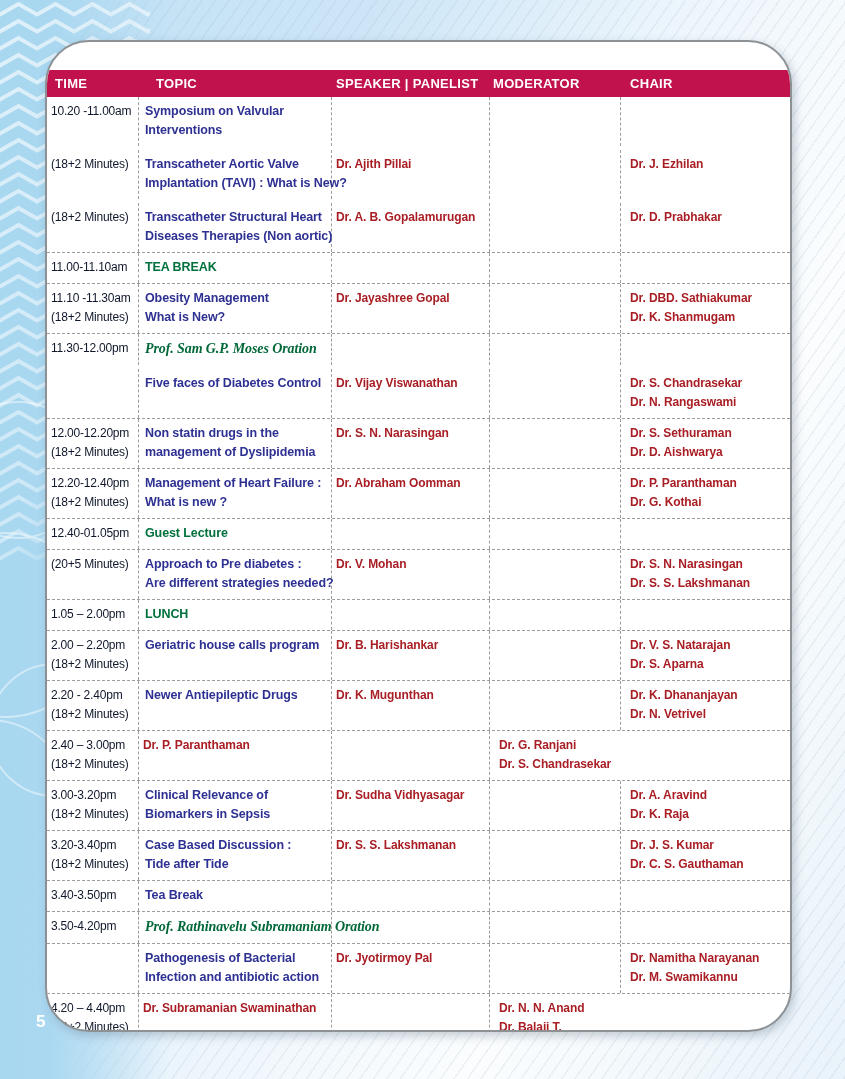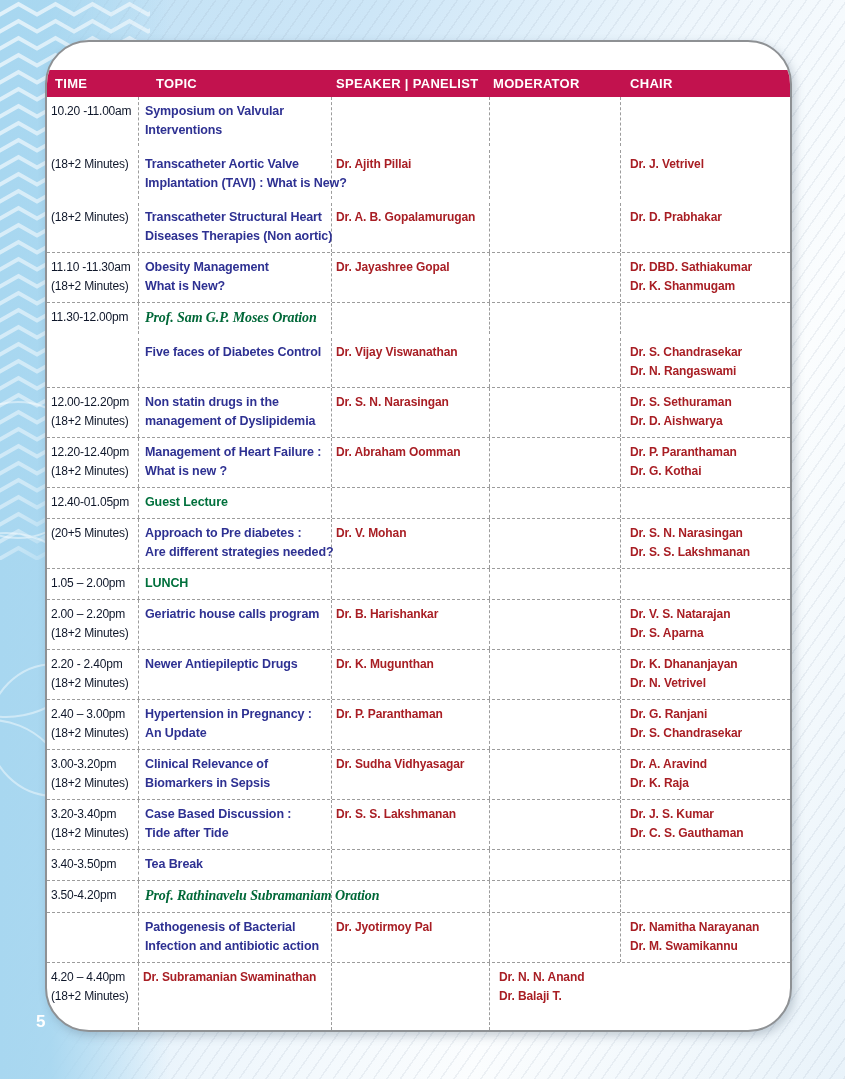--- a/index.html
+++ b/index.html
@@ -116,21 +116,21 @@
             </div>
             <div class="cell col-topic style-blue">
               <div class="line">Transcatheter Aortic Valve</div>
               <div class="line">Implantation (TAVI) : What is New?</div>
             </div>
             <div class="cell col-speaker">
               <div class="line">Dr. Ajith Pillai</div>
             </div>
             <div class="cell col-moderator"></div>
             <div class="cell col-chair">
-              <div class="line">Dr. J. Vetrivel</div>
+              <div class="line">Dr. J. Ezhilan</div>
             </div>
           </div>
           <div class="row">
             <div class="cell col-time">
               <div class="line">(18+2 Minutes)</div>
             </div>
             <div class="cell col-topic style-blue">
               <div class="line">Transcatheter Structural Heart</div>
               <div class="line">Diseases Therapies (Non aortic)</div>
             </div>
@@ -139,20 +139,33 @@
             </div>
             <div class="cell col-moderator"></div>
             <div class="cell col-chair">
               <div class="line">Dr. D. Prabhakar</div>
             </div>
           </div>
         </div>
         <div class="group">
           <div class="row">
             <div class="cell col-time">
+              <div class="line">11.00-11.10am</div>
+            </div>
+            <div class="cell col-topic style-green">
+              <div class="line">TEA BREAK</div>
+            </div>
+            <div class="cell col-speaker"></div>
+            <div class="cell col-moderator"></div>
+            <div class="cell col-chair"></div>
+          </div>
+        </div>
+        <div class="group">
+          <div class="row">
+            <div class="cell col-time">
               <div class="line">11.10 -11.30am</div>
               <div class="line">(18+2 Minutes)</div>
             </div>
             <div class="cell col-topic style-blue">
               <div class="line">Obesity Management</div>
               <div class="line">What is New?</div>
             </div>
             <div class="cell col-speaker">
               <div class="line">Dr. Jayashree Gopal</div>
             </div>
@@ -312,24 +325,20 @@
               <div class="line">Dr. N. Vetrivel</div>
             </div>
           </div>
         </div>
         <div class="group">
           <div class="row">
             <div class="cell col-time">
               <div class="line">2.40 – 3.00pm</div>
               <div class="line">(18+2 Minutes)</div>
             </div>
-            <div class="cell col-topic style-blue">
-              <div class="line">Hypertension in Pregnancy :</div>
-              <div class="line">An Update</div>
-            </div>
             <div class="cell col-speaker">
               <div class="line">Dr. P. Paranthaman</div>
             </div>
             <div class="cell col-moderator"></div>
             <div class="cell col-chair">
               <div class="line">Dr. G. Ranjani</div>
               <div class="line">Dr. S. Chandrasekar</div>
             </div>
           </div>
         </div>

